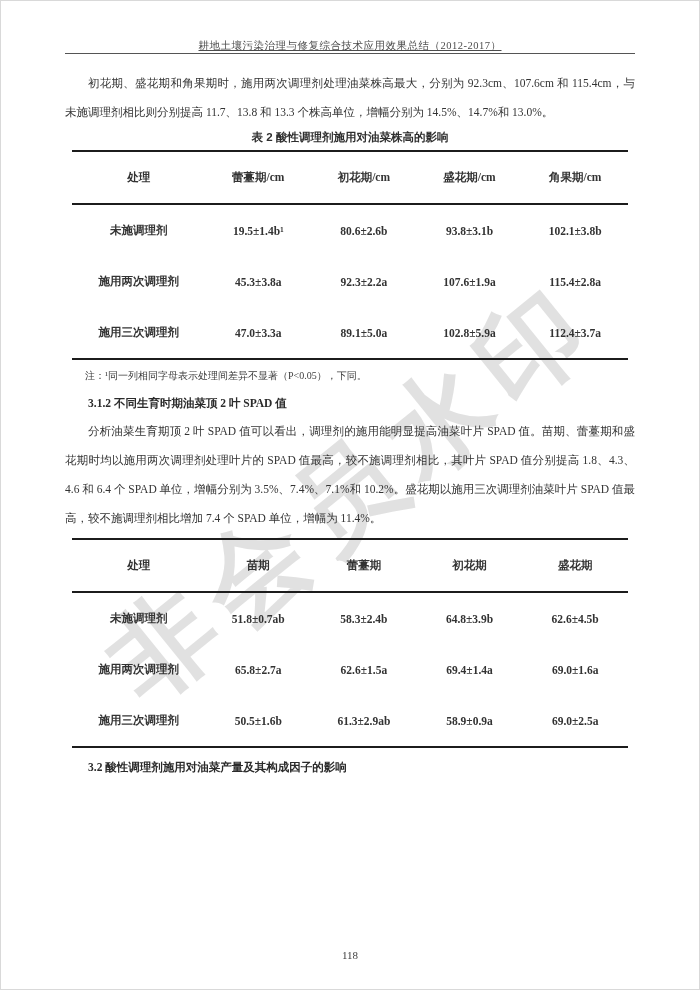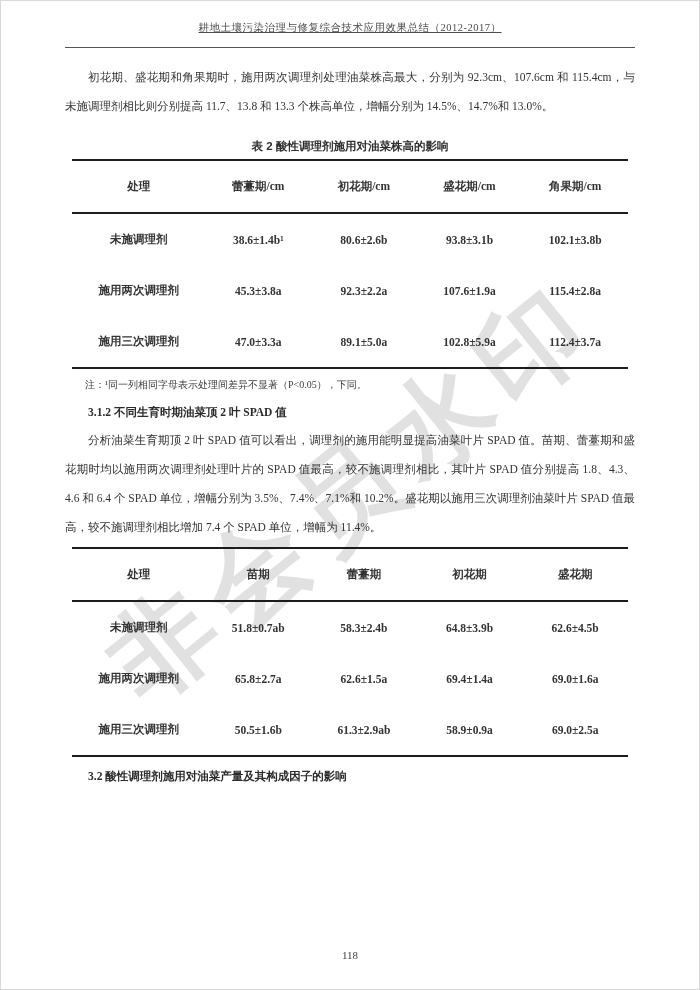--- a/index.html
+++ b/index.html
@@ -31,24 +31,24 @@
     white-space: nowrap;
     z-index: 0;
     pointer-events: none;
     user-select: none;
   }
   .content {
     position: relative;
     z-index: 1;
   }
   .header-band {
-    margin: 16px 64px 0 64px;
+    margin: 34px 64px 0 64px;
     border-bottom: 1px solid #555;
     text-align: center;
-    padding-bottom: 12px;
+    padding-bottom: 0;
   }
   .running-header {
     display: inline-block;
     font-size: 10.5px;
     color: #4d4d4d;
     text-decoration: underline;
     letter-spacing: 0.5px;
   }
   .main {
     margin: 0 64px;
@@ -56,21 +56,21 @@
   .body-text {
     margin: 0;
     font-size: 11.5px;
     line-height: 29px;
     text-align: justify;
     text-indent: 2em;
     color: #333;
   }
   .p-intro { margin-top: 15px; }
   .table-caption {
-    margin-top: 18px;
+    margin-top: 3px;
     text-align: center;
     font-family: "Liberation Sans", "DejaVu Sans", sans-serif;
     font-weight: bold;
     font-size: 11.5px;
     color: #2e2e2e;
   }
   table.three-line {
     width: 556px;
     margin: 5px auto 0 auto;
     border-collapse: collapse;
@@ -144,21 +144,21 @@
             <th class="col-treat">处理</th>
             <th class="col-val">蕾薹期/cm</th>
             <th class="col-val">初花期/cm</th>
             <th class="col-val">盛花期/cm</th>
             <th class="col-val">角果期/cm</th>
           </tr>
         </thead>
         <tbody>
           <tr>
             <td>未施调理剂</td>
-            <td>38.6±1.4b¹</td>
+            <td>19.5±1.4b¹</td>
             <td>80.6±2.6b</td>
             <td>93.8±3.1b</td>
             <td>102.1±3.8b</td>
           </tr>
           <tr>
             <td>施用两次调理剂</td>
             <td>45.3±3.8a</td>
             <td>92.3±2.2a</td>
             <td>107.6±1.9a</td>
             <td>115.4±2.8a</td>

